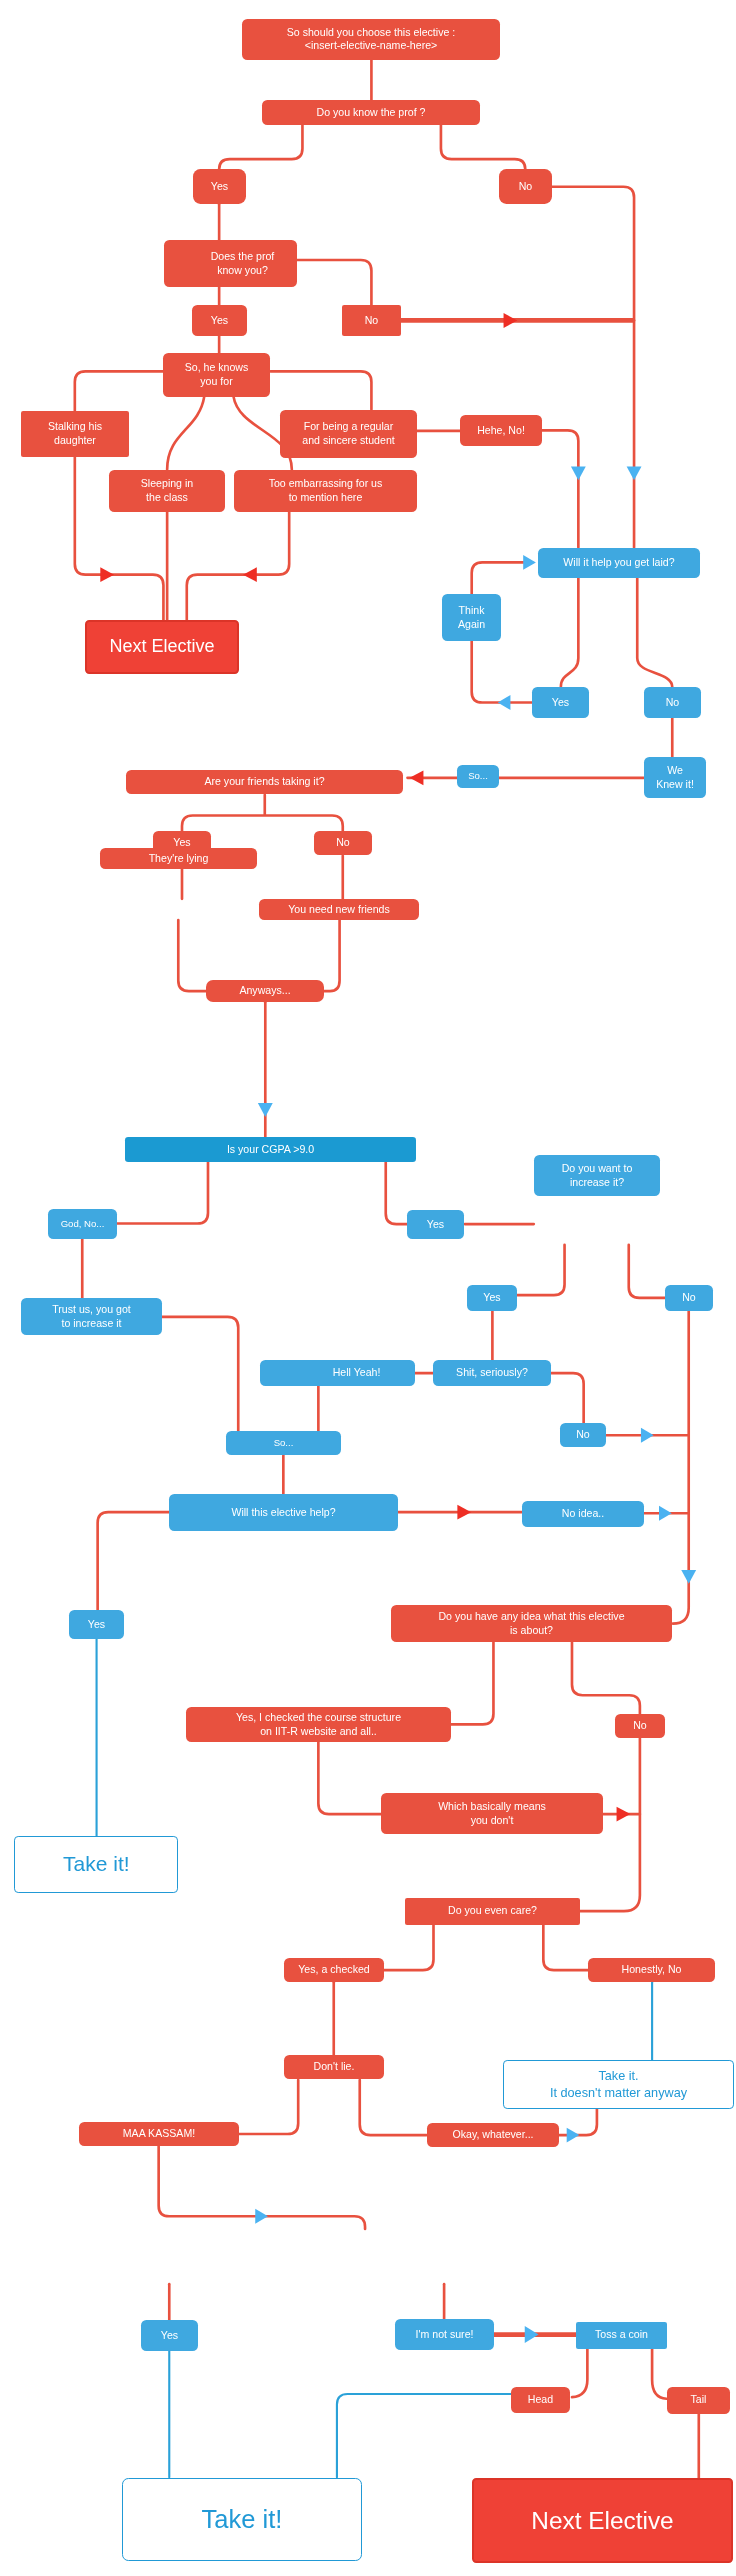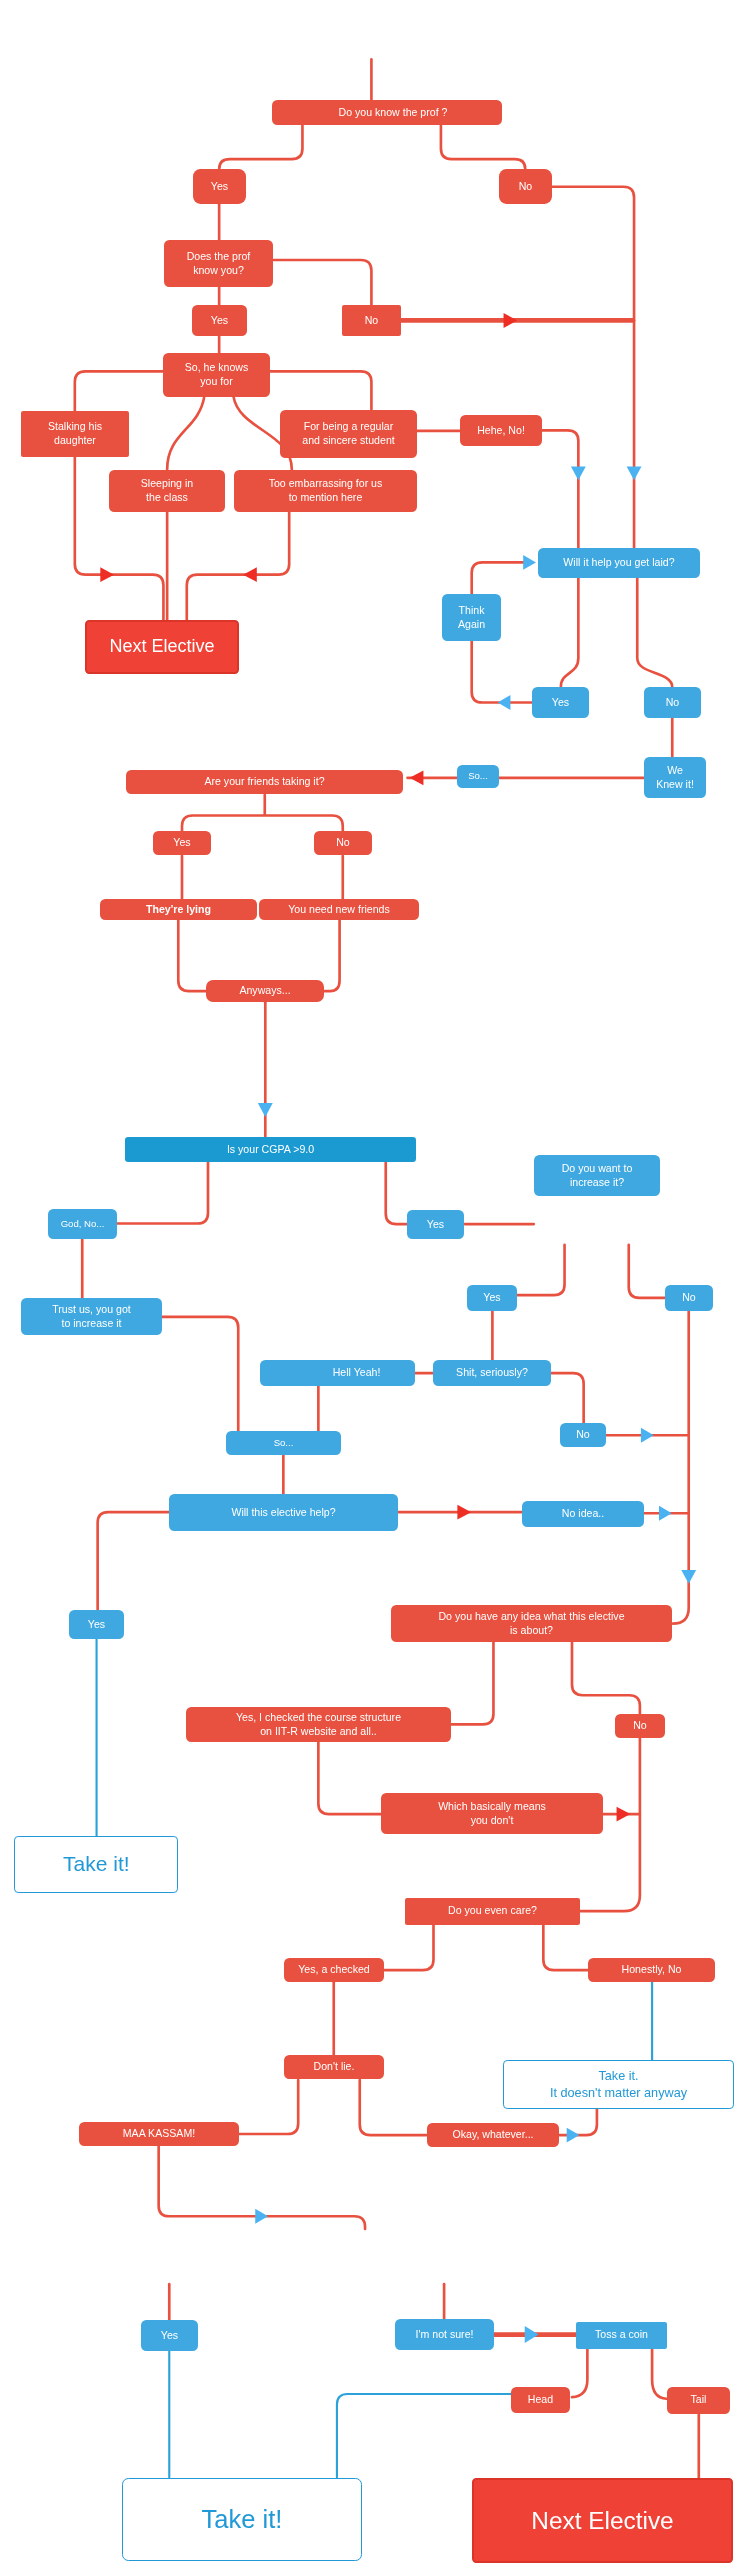--- a/index.html
+++ b/index.html
@@ -116,24 +116,26 @@
     <polygon points="486,2079 514,2079 500,2105"></polygon>
     <polygon points="1208,2691 1232,2705 1208,2719"></polygon>
     <polygon points="1242,2838 1266,2852 1242,2866"></polygon>
     <polygon points="1284,2959 1312,2959 1298,2985"></polygon>
     <polygon points="1068,4010 1092,4024 1068,4038"></polygon>
     <polygon points="481,4163 505,4177 481,4191"></polygon>
     <polygon points="989,4384 1015,4400 989,4416"></polygon>
   </g>
 </svg>
 
-<div class="box red" style="left:272px;top:100px;width:218px;height:25px;padding-left:12px;">Do you know the prof ?</div>
+<div class="box red" style="left:242px;top:18.6px;width:258px;height:41px;">So should you choose this elective :
+&lt;insert-elective-name-here&gt;</div>
+<div class="box red" style="left:262px;top:100px;width:218px;height:25px;">Do you know the prof ?</div>
 <div class="box red" style="left:193px;top:169px;width:53px;height:35px;border-radius:7.4px;">Yes</div>
 <div class="box red" style="left:499px;top:169px;width:53px;height:35px;border-radius:7.4px;">No</div>
-<div class="box red" style="left:164px;top:240px;width:109px;height:47px;">Does the prof
+<div class="box red" style="left:164px;top:240px;width:109px;height:47px;padding-left:24px;">Does the prof
 know you?</div>
 <div class="box red" style="left:192px;top:305px;width:55px;height:31px;">Yes</div>
 <div class="box red sq" style="left:342px;top:305px;width:59px;height:31px;">No</div>
 <div class="box red" style="left:163px;top:353px;width:107px;height:44px;">So, he knows
 you for</div>
 <div class="box red sq" style="left:21px;top:411px;width:108px;height:46px;">Stalking his
 daughter</div>
 <div class="box red" style="left:109px;top:470px;width:116px;height:42px;">Sleeping in
 the class</div>
 <div class="box red" style="left:234px;top:470px;width:183px;height:42px;">Too embarrassing for us
@@ -148,21 +150,21 @@
 Again</div>
 <div class="box blue" style="left:532px;top:687px;width:57px;height:31px;">Yes</div>
 <div class="box blue" style="left:644px;top:687px;width:57px;height:31px;">No</div>
 <div class="box blue" style="left:644px;top:757px;width:62px;height:41px;">We
 Knew it!</div>
 <div class="box blue" style="left:457px;top:765px;width:42px;height:23px;font-size:9.6px;">So...</div>
 
 <div class="box red" style="left:126px;top:770px;width:277px;height:24.4px;">Are your friends taking it?</div>
 <div class="box red" style="left:153px;top:831px;width:58px;height:24.4px;">Yes</div>
 <div class="box red" style="left:314px;top:831px;width:58px;height:24.4px;">No</div>
-<div class="box red" style="left:100px;top:899px;width:157px;height:21px;font-weight:bold;">They're lying</div>
+<div class="box red" style="left:100px;top:848px;width:157px;height:21px;">They're lying</div>
 <div class="box red" style="left:259px;top:899px;width:160px;height:21px;">You need new friends</div>
 <div class="box red" style="left:206px;top:980px;width:118px;height:22px;border-radius:7px;">Anyways...</div>
 
 <div class="box blue-deep" style="left:125px;top:1137px;width:291px;height:25px;">Is your CGPA &gt;9.0</div>
 <div class="box blue" style="left:48px;top:1209px;width:69px;height:30px;font-size:9.6px;">God, No...</div>
 <div class="box blue" style="left:407px;top:1210px;width:57px;height:29px;">Yes</div>
 <div class="box blue" style="left:534px;top:1155px;width:126px;height:41px;">Do you want to
 increase it?</div>
 <div class="box blue" style="left:21px;top:1298px;width:141px;height:37px;">Trust us, you got
 to increase it</div>

